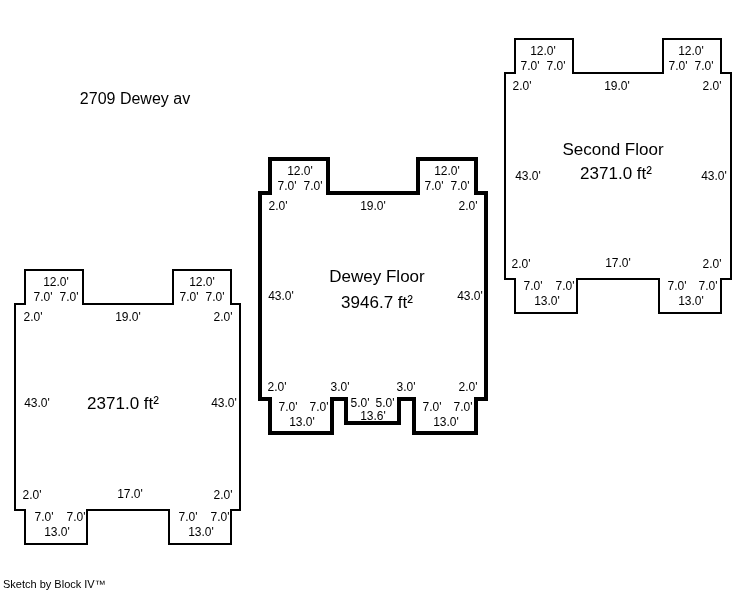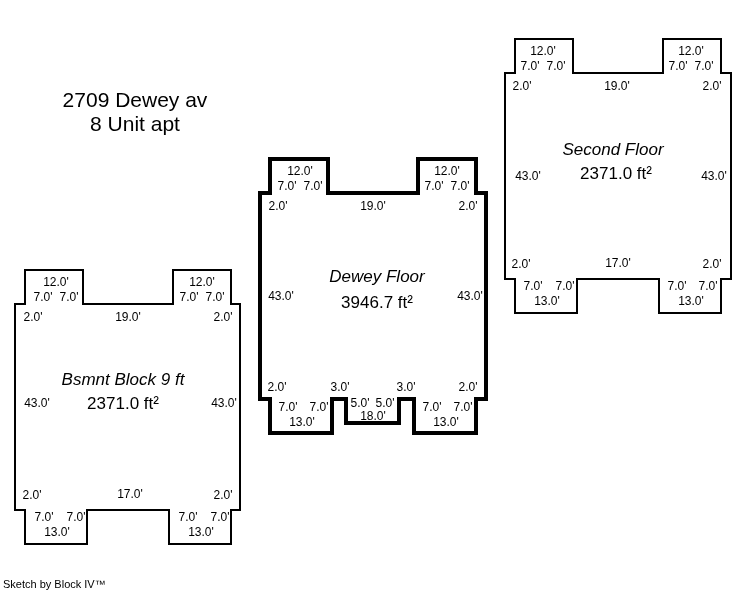--- a/index.html
+++ b/index.html
@@ -4,51 +4,49 @@
 <style>
   html,body{margin:0;padding:0;background:#fff;}
   .canvas{position:relative;width:746px;height:595px;background:#ffffff;overflow:hidden;
           font-family:"Liberation Sans","DejaVu Sans",sans-serif;color:#000;}
   svg{position:absolute;left:0;top:0;}
   .outline{fill:none;stroke:#000000;shape-rendering:crispEdges;}
   .w-thin{stroke-width:1.5px;}
   .w-med{stroke-width:2.5px;}
   .w-thick{stroke-width:3.5px;}
   .dim{position:absolute;transform:translate(-50%,-50%);font-size:12px;line-height:1;white-space:nowrap;}
-  .fname{position:absolute;transform:translate(-50%,-50%);font-size:17px;line-height:1;white-space:nowrap;font-style:italic;}
+  .fname{position:absolute;transform:translate(-50%,-50%);font-size:17px;line-height:1;white-space:nowrap;}
   .farea{position:absolute;transform:translate(-50%,-50%);font-size:17px;line-height:1;white-space:nowrap;}
-  .title-line{position:absolute;transform:translate(-50%,-50%);font-size:21px;line-height:1;white-space:nowrap;}
+  .title-line{position:absolute;transform:translate(-50%,-50%);font-size:16px;line-height:1;white-space:nowrap;}
   .credit{position:absolute;left:3px;top:579px;font-size:11px;line-height:1;white-space:nowrap;}
 </style>
 </head>
 <body>
 
 <div class="canvas">
 
   <svg width="746" height="595">
     <path class="outline w-thin" d="M 15 304 H 25 V 270 H 83 V 304 H 173 V 270 H 231 V 304 H 240 V 510 H 231 V 544 H 169 V 510 H 87 V 544 H 25 V 510 H 15 Z"></path>
     <path class="outline w-thick" d="M 260 193 H 270 V 159 H 328 V 193 H 418 V 159 H 476 V 193 H 486 V 399 H 476 V 433 H 414 V 399 H 399 V 423 H 346 V 399 H 332 V 433 H 270 V 399 H 260 Z"></path>
     <path class="outline w-med" d="M 505 73 H 515 V 39 H 573 V 73 H 663 V 39 H 721 V 73 H 731 V 279 H 721 V 313 H 659 V 279 H 577 V 313 H 515 V 279 H 505 Z"></path>
   </svg>
 
   <div class="title-line" style="left:135px;top:99px">2709 Dewey av</div>
-  <div class="title-line" style="left:135px;top:123px">8 Unit apt</div>
 
   <span class="dim" style="left:56px;top:282px">12.0'</span>
   <span class="dim" style="left:43px;top:297px">7.0'</span>
   <span class="dim" style="left:69px;top:297px">7.0'</span>
   <span class="dim" style="left:202px;top:282px">12.0'</span>
   <span class="dim" style="left:189px;top:297px">7.0'</span>
   <span class="dim" style="left:215px;top:297px">7.0'</span>
   <span class="dim" style="left:33px;top:317px">2.0'</span>
   <span class="dim" style="left:128px;top:317px">19.0'</span>
   <span class="dim" style="left:223px;top:317px">2.0'</span>
   <span class="dim" style="left:37px;top:403px">43.0'</span>
   <span class="dim" style="left:224px;top:403px">43.0'</span>
-  <span class="fname" style="left:123px;top:379px">Bsmnt Block 9 ft</span>
   <span class="farea" style="left:123px;top:403px">2371.0 ft²</span>
   <span class="dim" style="left:32px;top:495px">2.0'</span>
   <span class="dim" style="left:130px;top:494px">17.0'</span>
   <span class="dim" style="left:223px;top:495px">2.0'</span>
   <span class="dim" style="left:44px;top:517px">7.0'</span>
   <span class="dim" style="left:76px;top:517px">7.0'</span>
   <span class="dim" style="left:57px;top:532px">13.0'</span>
   <span class="dim" style="left:188px;top:517px">7.0'</span>
   <span class="dim" style="left:220px;top:517px">7.0'</span>
   <span class="dim" style="left:201px;top:532px">13.0'</span>
@@ -68,21 +66,21 @@
   <span class="farea" style="left:377px;top:302px">3946.7 ft²</span>
   <span class="dim" style="left:277px;top:387px">2.0'</span>
   <span class="dim" style="left:340px;top:387px">3.0'</span>
   <span class="dim" style="left:406px;top:387px">3.0'</span>
   <span class="dim" style="left:468px;top:387px">2.0'</span>
   <span class="dim" style="left:288px;top:407px">7.0'</span>
   <span class="dim" style="left:319px;top:407px">7.0'</span>
   <span class="dim" style="left:302px;top:422px">13.0'</span>
   <span class="dim" style="left:360px;top:403px">5.0'</span>
   <span class="dim" style="left:385px;top:403px">5.0'</span>
-  <span class="dim" style="left:373px;top:416px">18.0'</span>
+  <span class="dim" style="left:373px;top:416px">13.6'</span>
   <span class="dim" style="left:432px;top:407px">7.0'</span>
   <span class="dim" style="left:463px;top:407px">7.0'</span>
   <span class="dim" style="left:446px;top:422px">13.0'</span>
 
   <span class="dim" style="left:543px;top:51px">12.0'</span>
   <span class="dim" style="left:530px;top:66px">7.0'</span>
   <span class="dim" style="left:556px;top:66px">7.0'</span>
   <span class="dim" style="left:691px;top:51px">12.0'</span>
   <span class="dim" style="left:678px;top:66px">7.0'</span>
   <span class="dim" style="left:704px;top:66px">7.0'</span>

